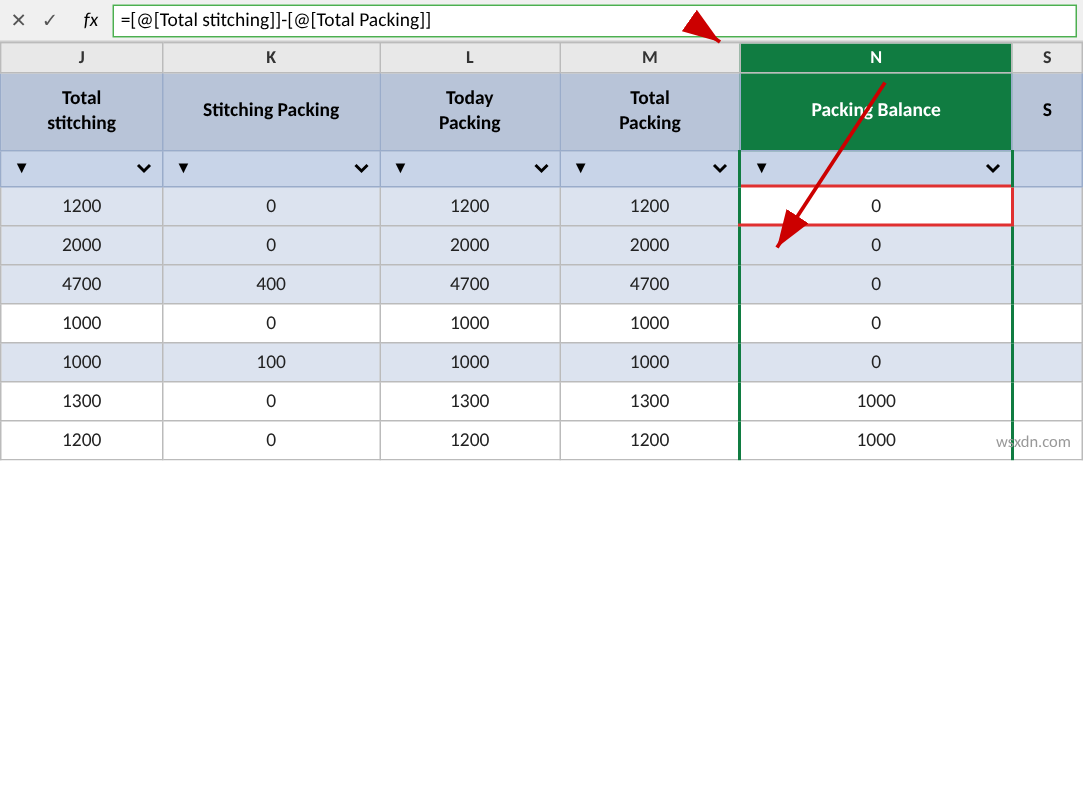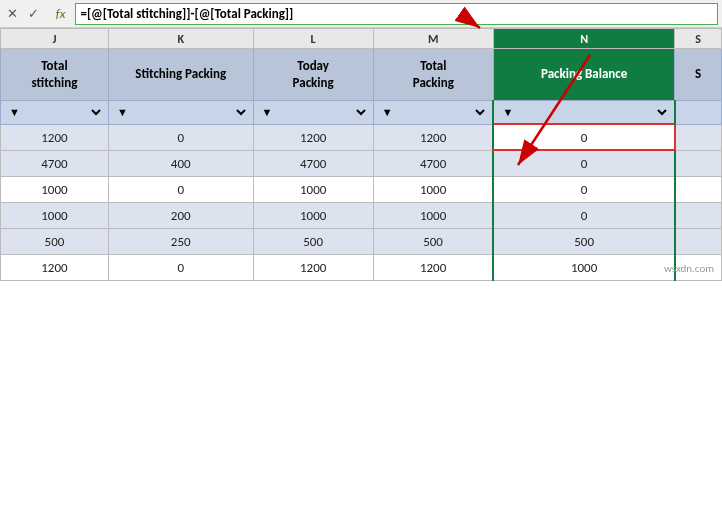--- a/index.html
+++ b/index.html
@@ -30,33 +30,32 @@
     }
     .formula-icon {
       font-size: 13px;
       color: #555;
       cursor: pointer;
       padding: 0 3px;
     }
     .formula-label {
       font-style: italic;
       font-size: 13px;
-      color: #4d7c0f;
+      color: #000000;
       padding: 0 6px;
     }
     .formula-input {
       flex: 1;
       height: 22px;
       border: 1.5px solid #4CAF50;
       background: #fff;
       font-family: Calibri, Arial, sans-serif;
       font-size: 13px;
       padding: 0 4px;
       outline: none;
-      font-weight: bold;
     }
 
     
     .spreadsheet {
       position: relative;
       overflow: hidden;
     }
 
     table {
       border-collapse: collapse;
@@ -224,50 +223,58 @@
 
     <tr>
           <td class="data-cell shaded">1200</td>
           <td class="data-cell shaded">0</td>
           <td class="data-cell shaded">1200</td>
           <td class="data-cell shaded">1200</td>
           <td class="data-cell highlighted" style="border-width: 2px; border-style: solid; border-color: rgb(224, 48, 48) rgb(224, 48, 48) rgb(224, 48, 48) rgb(16, 124, 65);">0</td>
           <td class="data-cell shaded"></td>
         </tr>
         <tr>
+          <td class="data-cell shaded">2000</td>
+          <td class="data-cell shaded">0</td>
+          <td class="data-cell shaded">2000</td>
+          <td class="data-cell shaded">2000</td>
+          <td class="data-cell shaded" style="border-left: 2px solid rgb(16, 124, 65); border-right: 2px solid rgb(16, 124, 65);">0</td>
+          <td class="data-cell shaded"></td>
+        </tr>
+        <tr>
           <td class="data-cell shaded">4700</td>
           <td class="data-cell shaded">400</td>
           <td class="data-cell shaded">4700</td>
           <td class="data-cell shaded">4700</td>
           <td class="data-cell shaded" style="border-left: 2px solid rgb(16, 124, 65); border-right: 2px solid rgb(16, 124, 65);">0</td>
           <td class="data-cell shaded"></td>
         </tr>
         <tr>
           <td class="data-cell">1000</td>
           <td class="data-cell">0</td>
           <td class="data-cell">1000</td>
           <td class="data-cell">1000</td>
           <td class="data-cell" style="border-left: 2px solid rgb(16, 124, 65); border-right: 2px solid rgb(16, 124, 65);">0</td>
           <td class="data-cell"></td>
         </tr>
         <tr>
           <td class="data-cell shaded">1000</td>
-          <td class="data-cell shaded">200</td>
+          <td class="data-cell shaded">100</td>
           <td class="data-cell shaded">1000</td>
           <td class="data-cell shaded">1000</td>
           <td class="data-cell shaded" style="border-left: 2px solid rgb(16, 124, 65); border-right: 2px solid rgb(16, 124, 65);">0</td>
           <td class="data-cell shaded"></td>
         </tr>
         <tr>
-          <td class="data-cell shaded">500</td>
-          <td class="data-cell shaded">250</td>
-          <td class="data-cell shaded">500</td>
-          <td class="data-cell shaded">500</td>
-          <td class="data-cell shaded" style="border-left: 2px solid rgb(16, 124, 65); border-right: 2px solid rgb(16, 124, 65);">500</td>
-          <td class="data-cell shaded"></td>
+          <td class="data-cell">1300</td>
+          <td class="data-cell">0</td>
+          <td class="data-cell">1300</td>
+          <td class="data-cell">1300</td>
+          <td class="data-cell" style="border-left: 2px solid rgb(16, 124, 65); border-right: 2px solid rgb(16, 124, 65);">1000</td>
+          <td class="data-cell"></td>
         </tr>
         <tr>
           <td class="data-cell">1200</td>
           <td class="data-cell">0</td>
           <td class="data-cell">1200</td>
           <td class="data-cell">1200</td>
           <td class="data-cell" style="border-left: 2px solid rgb(16, 124, 65); border-right: 2px solid rgb(16, 124, 65);">1000</td>
           <td class="data-cell"></td>
         </tr>
       </tbody>

